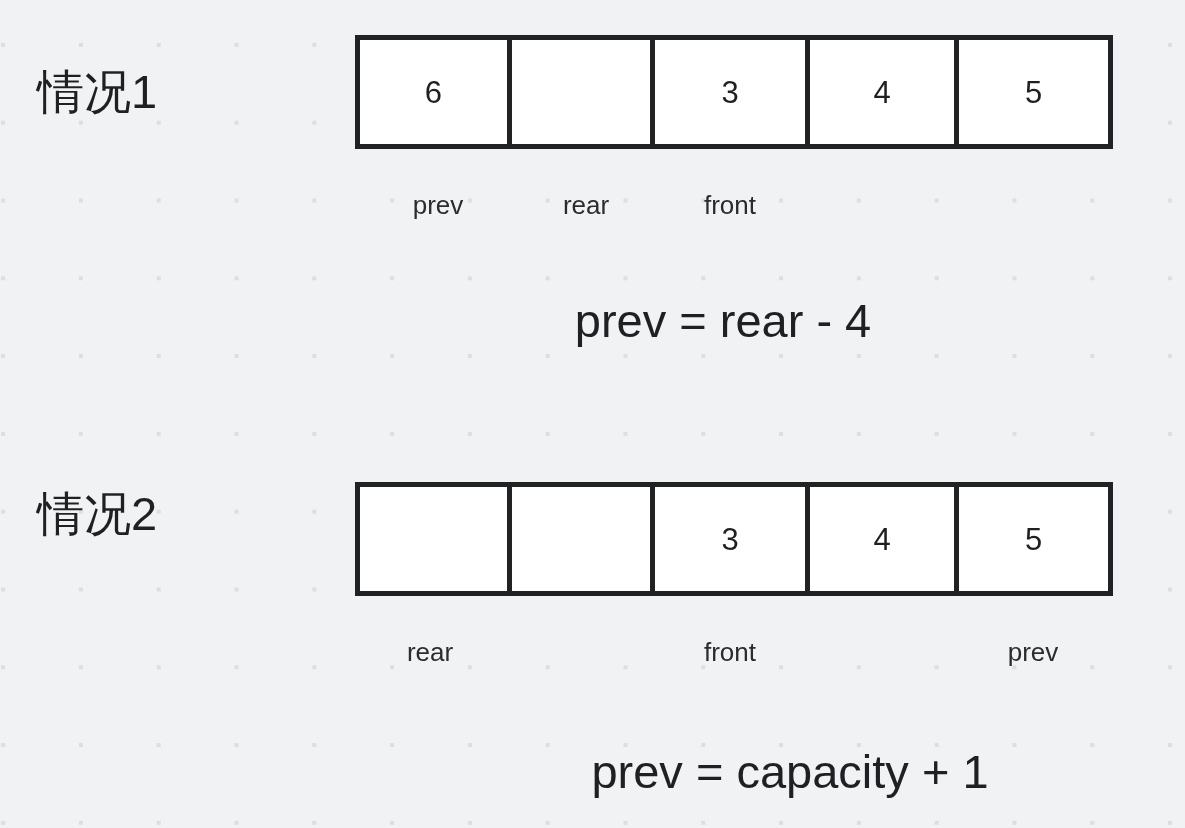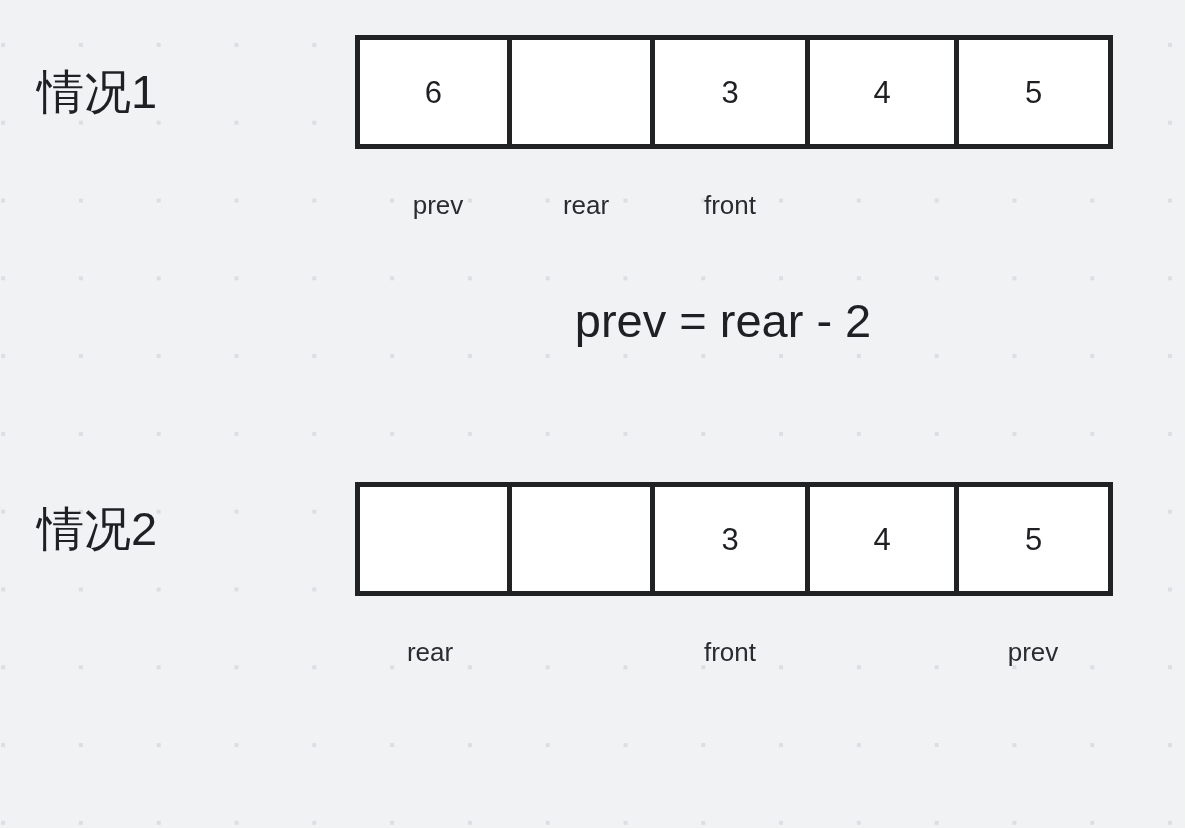--- a/index.html
+++ b/index.html
@@ -91,30 +91,31 @@
     <div class="cell" style="width:144px;"></div>
     <div class="cell" style="width:156px;">3</div>
     <div class="cell" style="width:150px;">4</div>
     <div class="cell" style="width:150px;">5</div>
   </div>
 
   <div class="ptr-label" style="left:438px; top:192px;">prev</div>
   <div class="ptr-label" style="left:586px; top:192px;">rear</div>
   <div class="ptr-label" style="left:730px; top:192px;">front</div>
 
-  <div class="equation" style="left:723px; top:297px;">prev = rear - 2</div>
+  <div class="equation" style="left:723px; top:297px;">prev = rear - 4</div>
 
-  <div class="case-label" style="left:37px; top:505px;">情况2</div>
+  <div class="case-label" style="left:37px; top:490px;">情况2</div>
 
   <div class="array" style="left:355px; top:482px; width:758px; height:114px;">
     <div class="cell" style="width:153px;"></div>
     <div class="cell" style="width:144px;"></div>
     <div class="cell" style="width:156px;">3</div>
     <div class="cell" style="width:150px;">4</div>
     <div class="cell" style="width:150px;">5</div>
   </div>
 
   <div class="ptr-label" style="left:430px; top:639px;">rear</div>
   <div class="ptr-label" style="left:730px; top:639px;">front</div>
   <div class="ptr-label" style="left:1033px; top:639px;">prev</div>
 
+  <div class="equation" style="left:790px; top:748px;">prev = capacity + 1</div>
 
 </div>
 
 </body></html>

